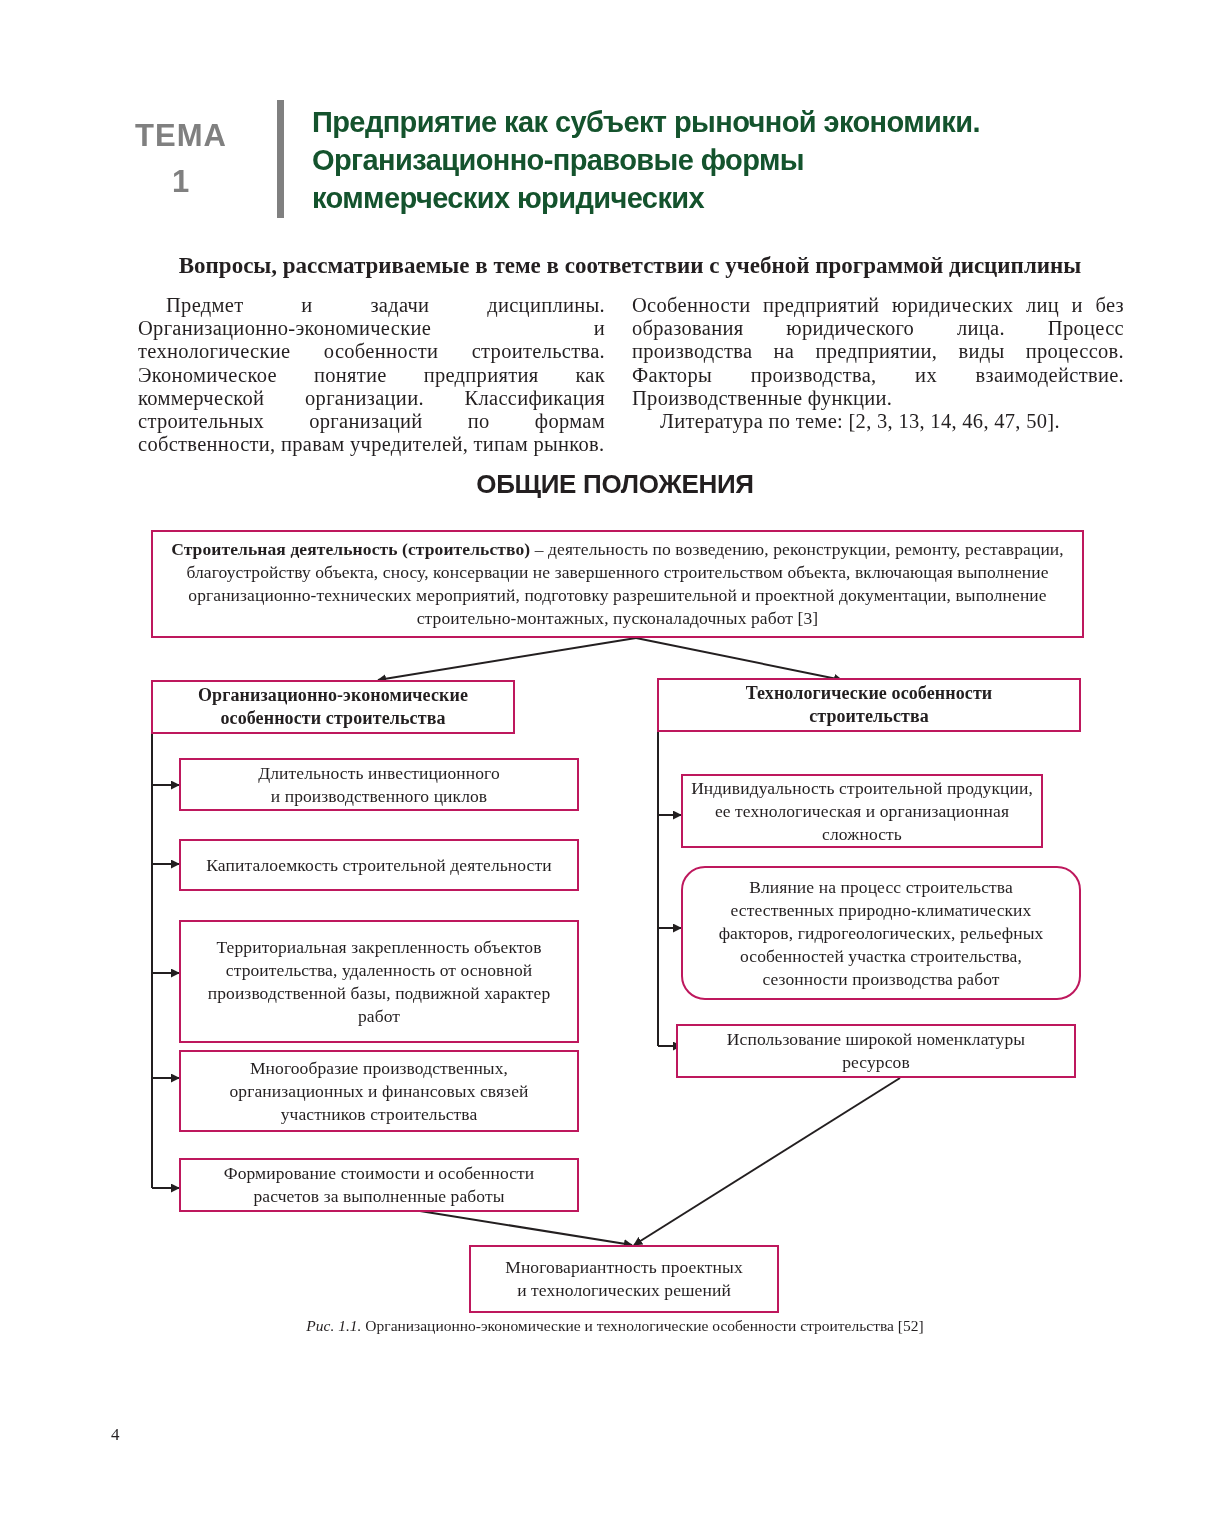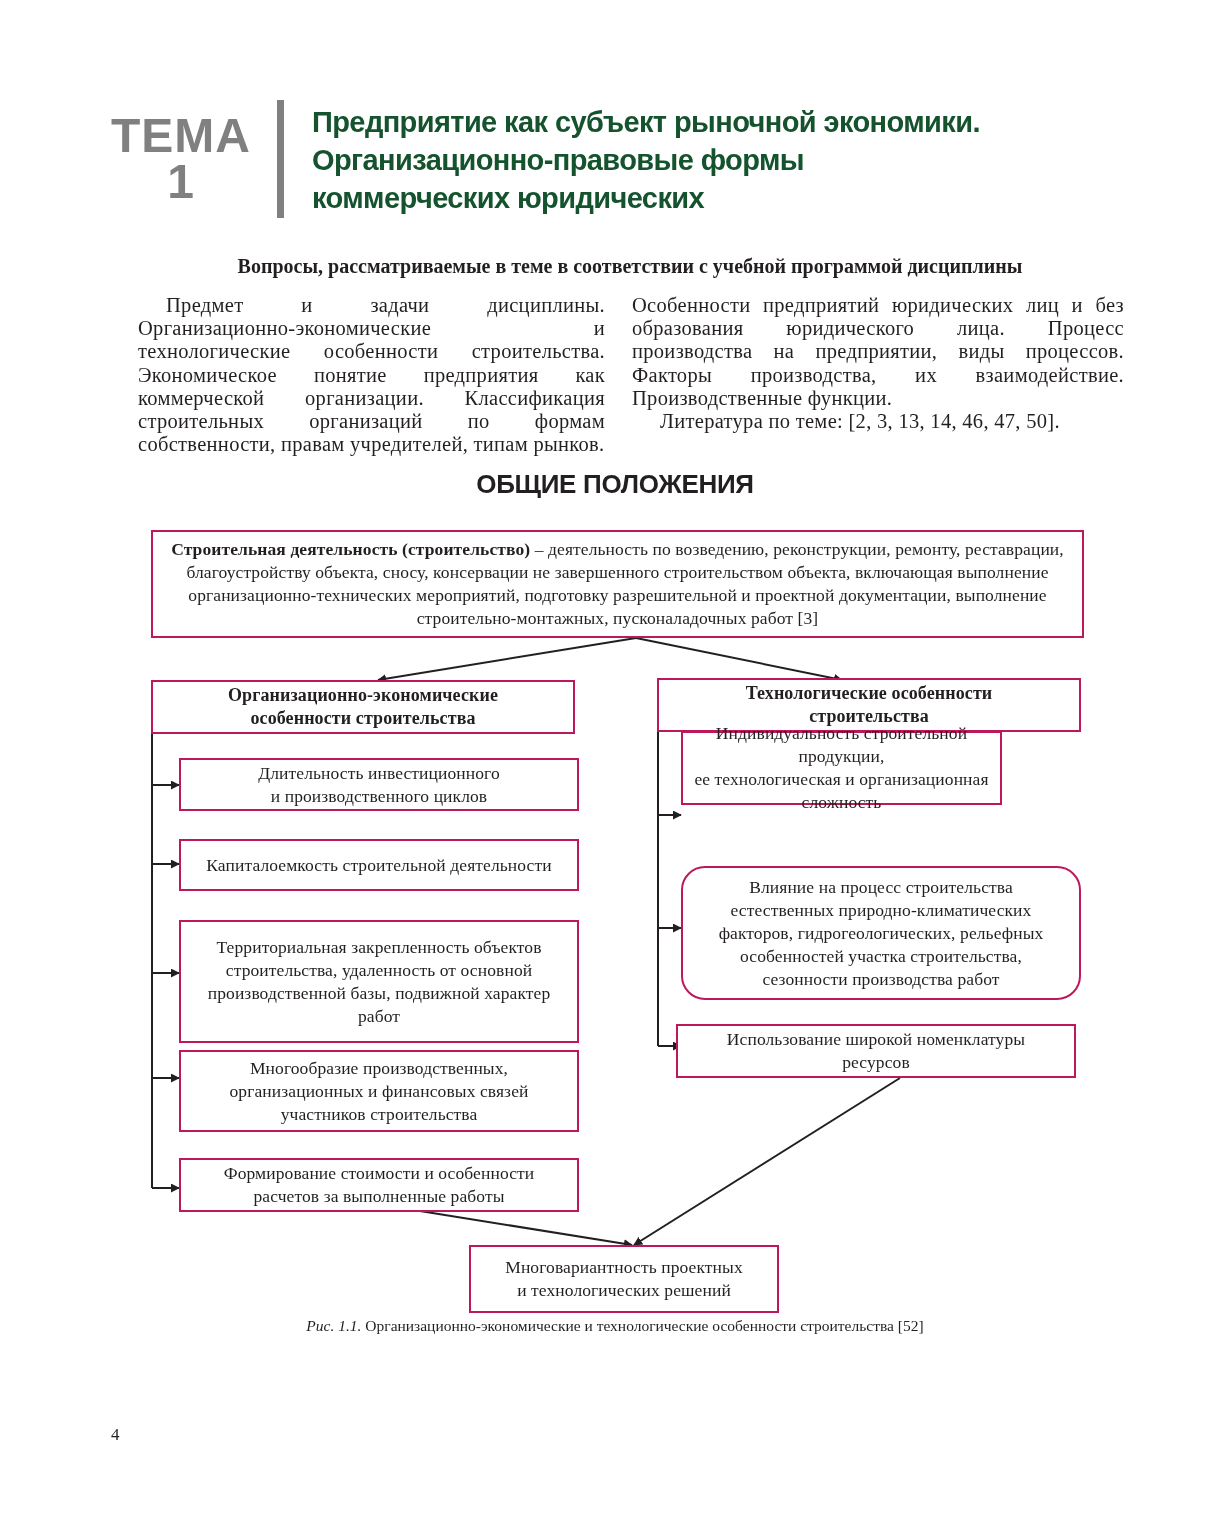--- a/index.html
+++ b/index.html
@@ -6,35 +6,35 @@
     body {
       width: 1211px; height: 1536px; position: relative; overflow: hidden;
       font-family: "Liberation Serif", "DejaVu Serif", serif; color: #231f20;
     }
     .abs { position: absolute; }
 
     
     .tema-label {
       left: 110px; top: 113px; width: 142px; text-align: center;
       font-family: "Liberation Sans", "DejaVu Sans", sans-serif;
-      font-weight: bold; font-size: 48px; line-height: 46px; color: #808080;
+      font-weight: bold; font-size: 31px; line-height: 46px; color: #808080;
       letter-spacing: 1px;
     }
     .tema-bar { left: 277px; top: 100px; width: 7px; height: 118px; background: #808080; }
     .chapter-title {
       left: 312px; top: 103px; width: 780px;
       font-family: "Liberation Sans", "DejaVu Sans", sans-serif;
       font-weight: bold; font-size: 29px; line-height: 38px; color: #14532d;
       letter-spacing: -0.6px;
     }
     .chapter-title span { display: block; }
 
     .questions-heading {
       left: 130px; top: 254px; width: 1000px; text-align: center;
-      font-weight: bold; font-size: 20px; line-height: 24px;
+      font-weight: bold; font-size: 23px; line-height: 24px;
     }
 
     .col {
       top: 294px; font-size: 20.5px; line-height: 23.2px; text-align: justify;
       letter-spacing: 0.3px;
     }
     .col-left { left: 138px; width: 467px; }
     .col-right { left: 632px; width: 492px; }
     .col p { margin: 0; }
     .col .lit { text-indent: 28px; }
@@ -120,21 +120,21 @@
     <line x1="900" y1="1078" x2="634" y2="1245" marker-end="url(#arr)"></line>
   </g>
 </svg>
 
 <div class="box top" style="left:151px; top:530px; width:933px; height:108px;">
   <div>
     <b>Строительная деятельность (строительство)</b><span> – деятельность по возведению, реконструкции, ремонту, реставрации, благоустройству объекта, сносу, консервации не завершенного строительством объекта, включающая выполнение организационно-технических мероприятий, подготовку разрешительной и проектной документации, выполнение строительно-монтажных, пусконаладочных работ [3]</span>
   </div>
 </div>
 
-<div class="box head" style="left:151px; top:680px; width:424px; height:54px;">
+<div class="box head" style="left:151px; top:680px; width:364px; height:54px;">
   <div>
     <span class="t">Организационно-экономические</span>
     <span class="t">особенности строительства</span>
   </div>
 </div>
 
 <div class="box head" style="left:657px; top:678px; width:424px; height:54px;">
   <div>
     <span class="t">Технологические особенности</span>
     <span class="t">строительства</span>
@@ -167,21 +167,21 @@
     <span class="t">участников строительства</span>
   </div>
 </div>
 <div class="box" style="left:179px; top:1158px; width:400px; height:54px;">
   <div>
     <span class="t">Формирование стоимости и особенности</span>
     <span class="t">расчетов за выполненные работы</span>
   </div>
 </div>
 
-<div class="box" style="left:681px; top:731px; width:321px; height:74px; padding:2px 2px;">
+<div class="box" style="left:681px; top:774px; width:362px; height:74px; padding:2px 2px;">
   <div>
     <span class="t">Индивидуальность строительной продукции,</span>
     <span class="t">ее технологическая и организационная</span>
     <span class="t">сложность</span>
   </div>
 </div>
 <div class="box" style="left:681px; top:866px; width:400px; height:134px;border-radius:24px;">
   <div>
     <span class="t">Влияние на процесс строительства</span>
     <span class="t">естественных природно-климатических</span>

